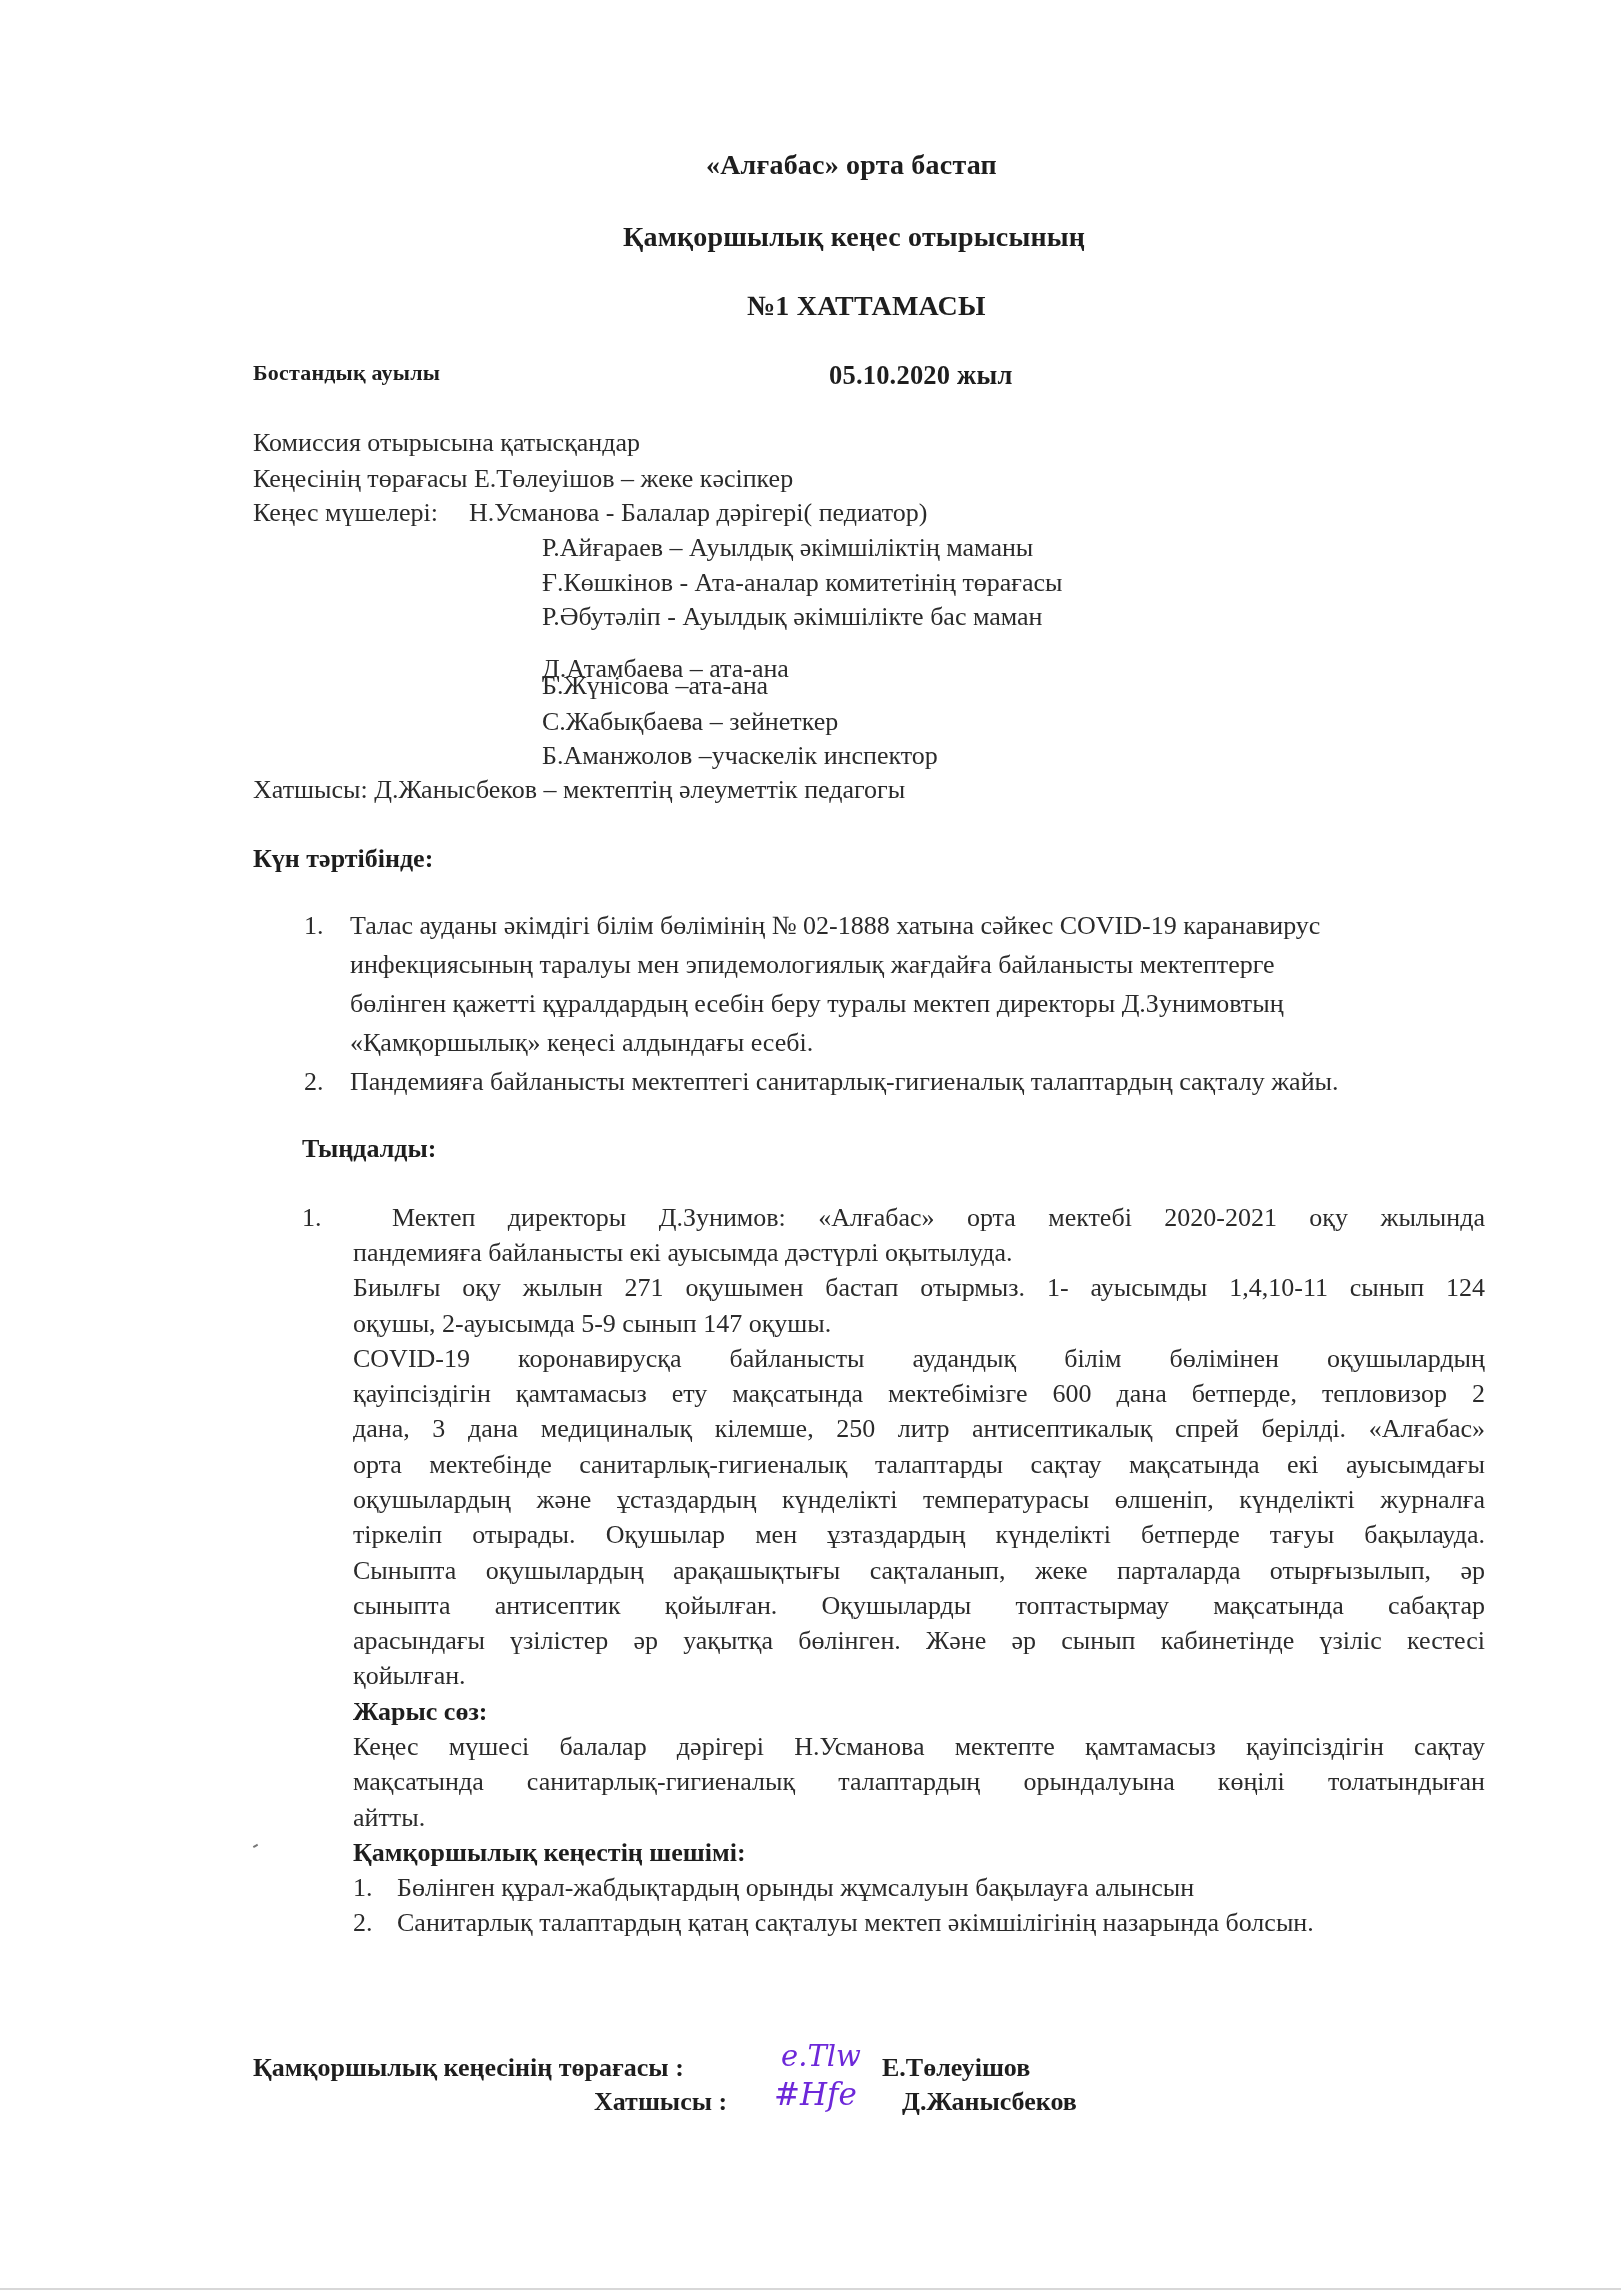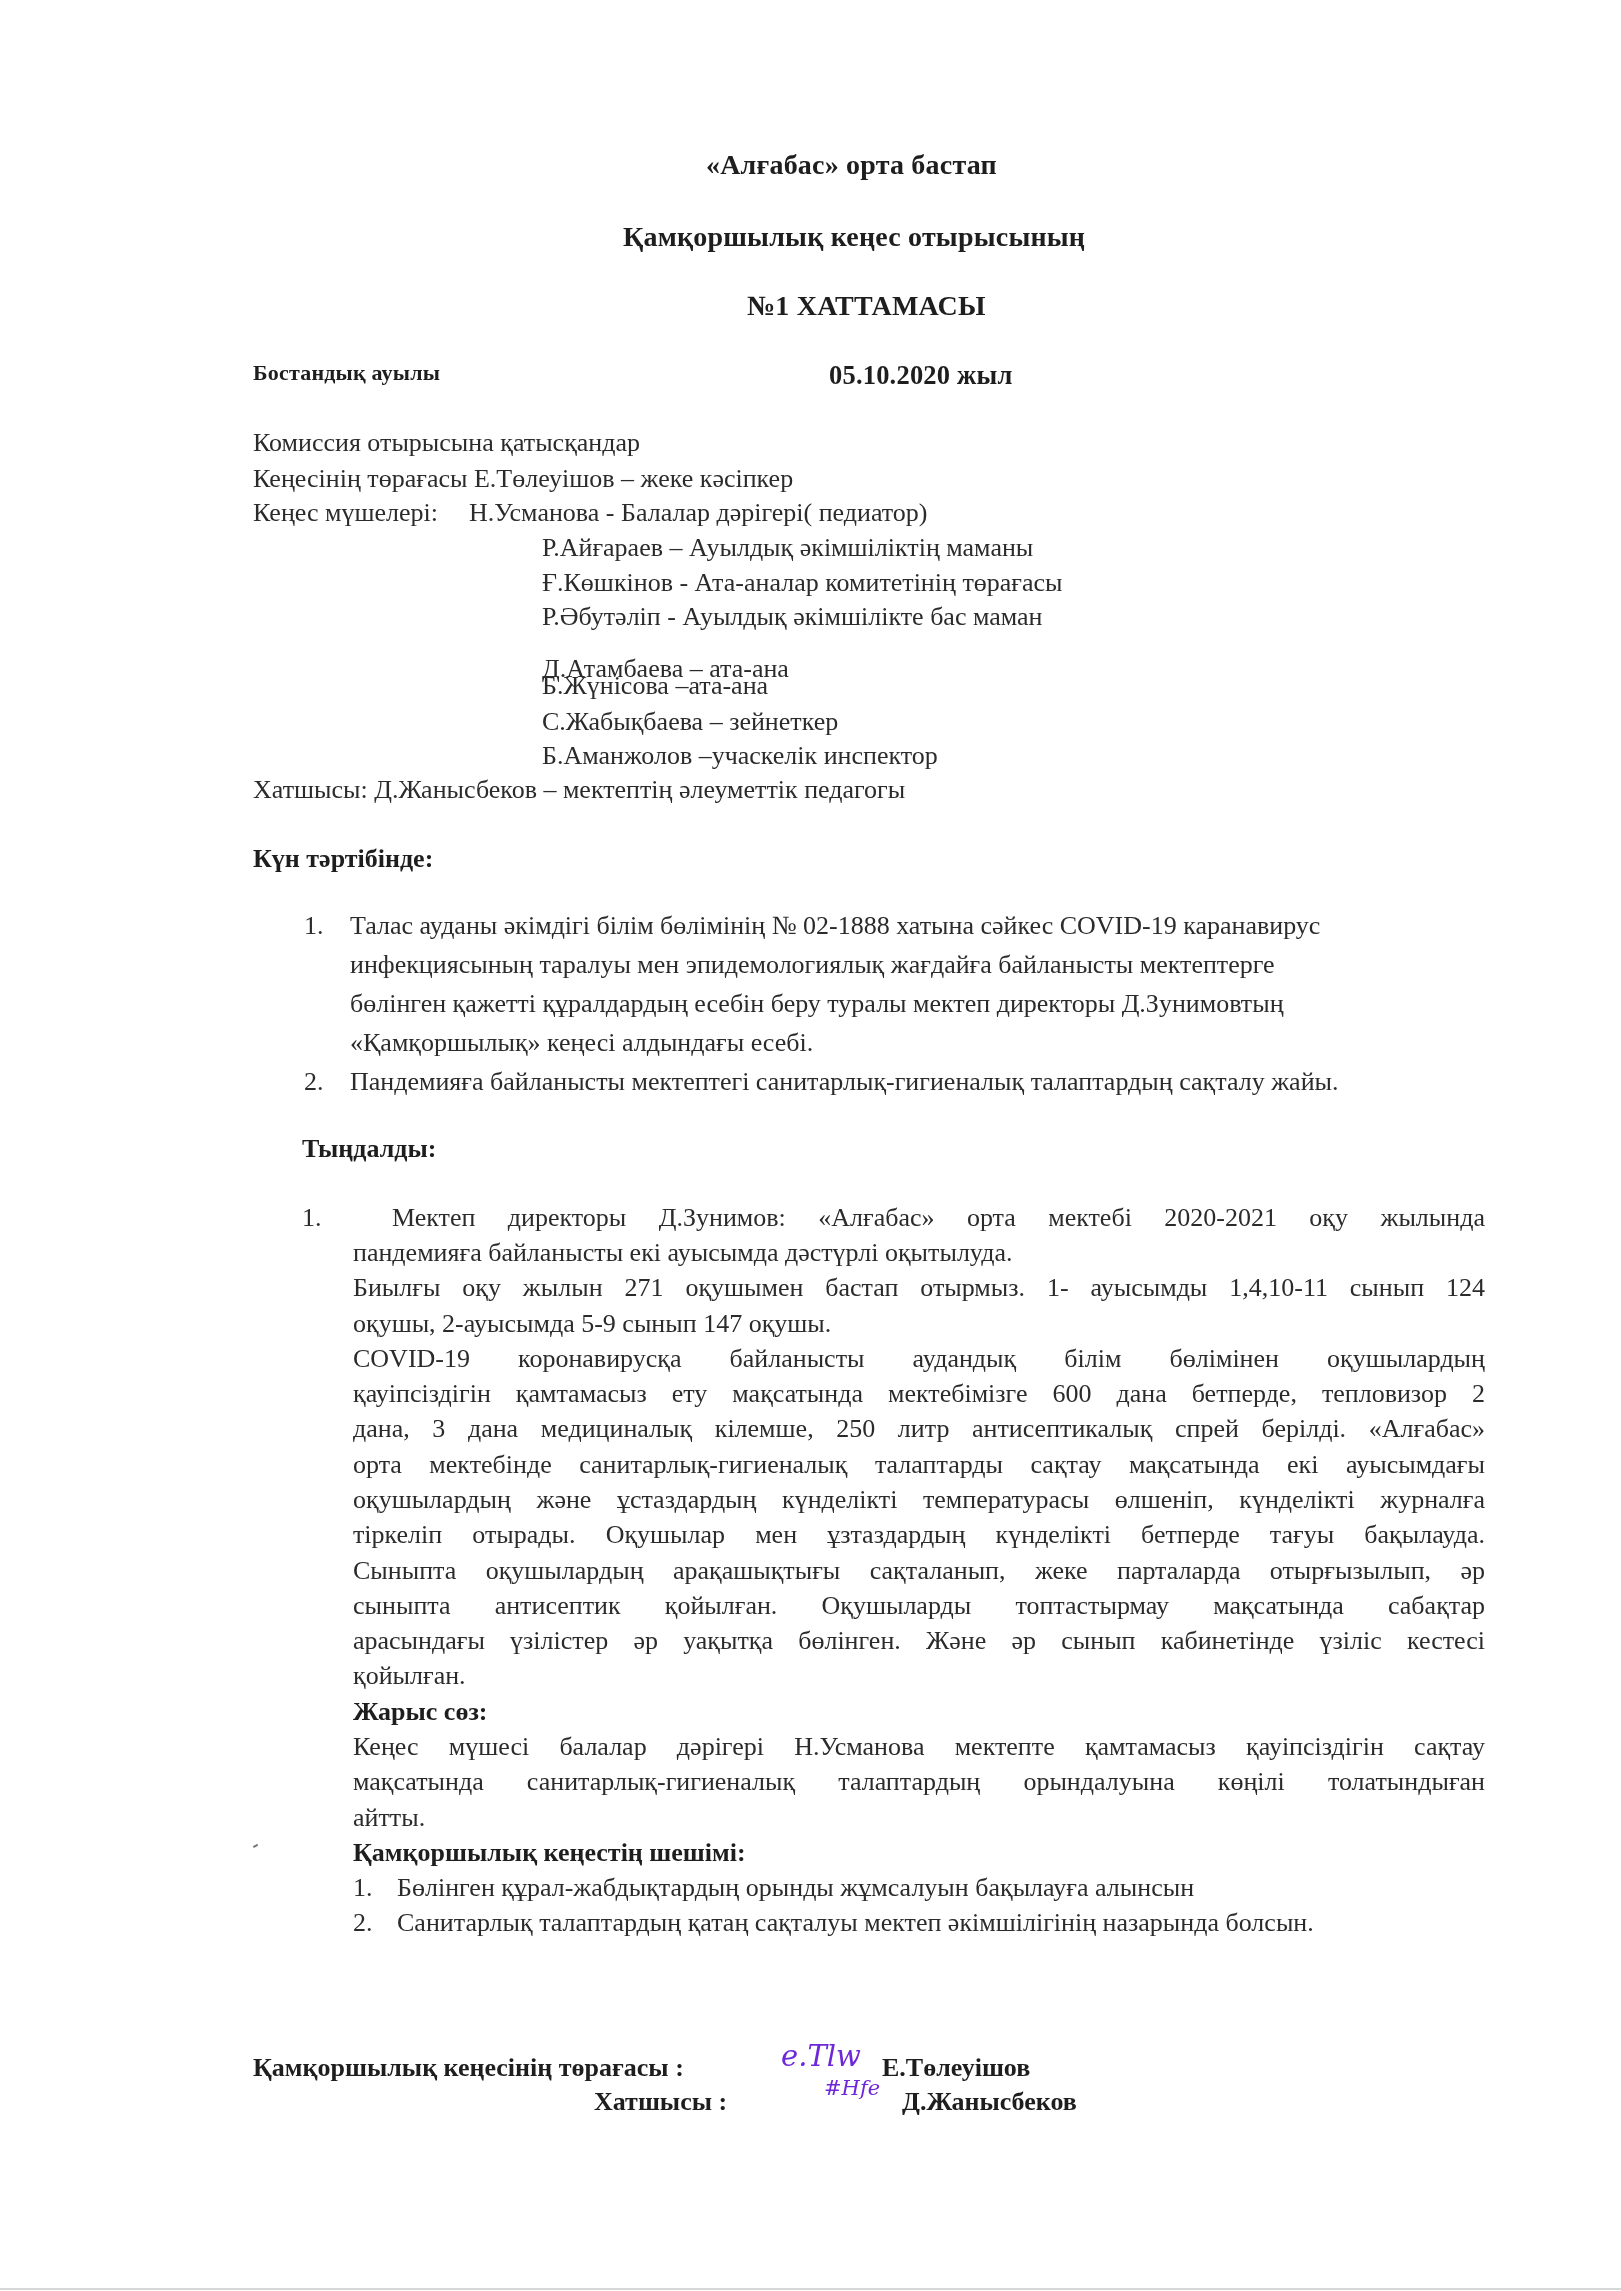--- a/index.html
+++ b/index.html
@@ -74,18 +74,18 @@
 <div class="abs t bold" style="left:353px; top:1835px;">Қамқоршылық кеңестің шешімі:</div>
 <div class="abs t" style="left:353px; top:1870px;">1.</div>
 <div class="abs t" style="left:397px; top:1870px;">Бөлінген құрал-жабдықтардың орынды жұмсалуын бақылауға алынсын</div>
 <div class="abs t" style="left:353px; top:1905px;">2.</div>
 <div class="abs t" style="left:397px; top:1905px;">Санитарлық талаптардың қатаң сақталуы  мектеп әкімшілігінің назарында болсын.</div>
 
 <div class="abs t bold" style="left:253px; top:2050px;">Қамқоршылық кеңесінің төрағасы :</div>
 <div class="abs sig" style="left:781px; top:2039px; font-size:29px;">e.Tlw</div>
 <div class="abs t bold" style="left:882px; top:2050px;">Е.Төлеуішов</div>
 <div class="abs t bold" style="left:594px; top:2084px;">Хатшысы :</div>
-<div class="abs sig" style="left:824px; top:2076px; font-size:21px;">#Hfe</div>
+<div class="abs sig" style="left:774px; top:2076px; font-size:31px;">#Hfe</div>
 <div class="abs t bold" style="left:902px; top:2084px;">Д.Жанысбеков</div>
 
 <div class="speck"></div>
 <div class="bottom-line"></div>
 
 
 </body></html>

